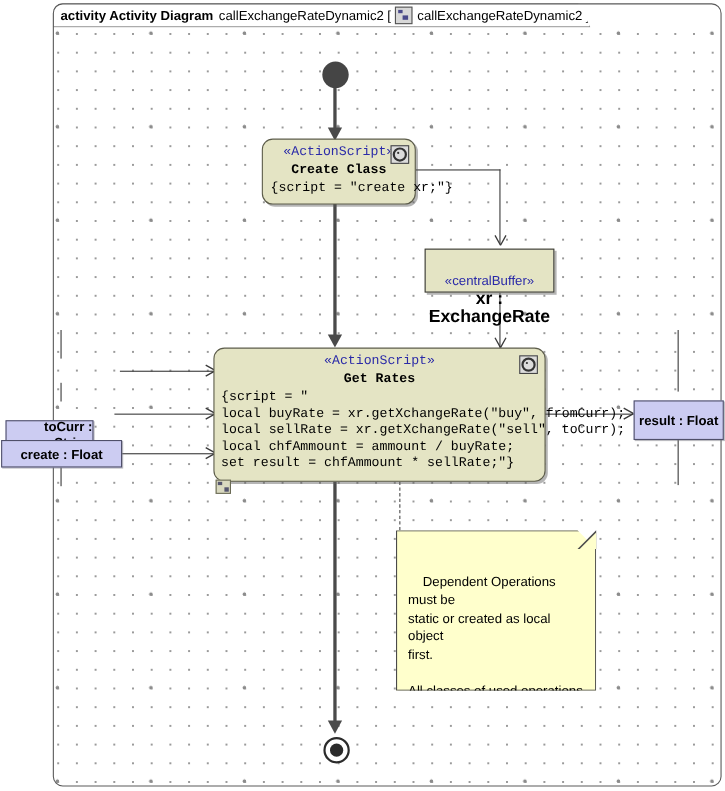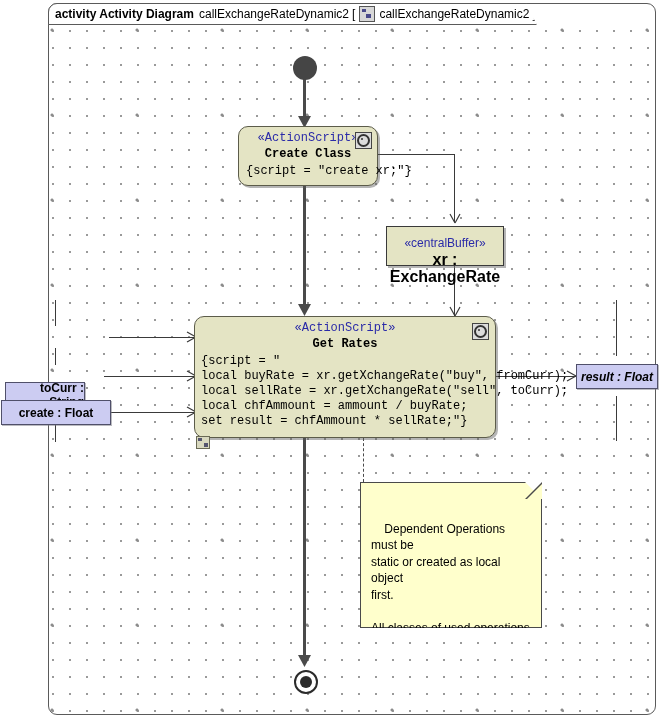--- a/index.html
+++ b/index.html
@@ -329,21 +329,21 @@
 
   <div class="abs action-node" style="left:238px; top:126px; width:140px; height:60px; padding-top:4px;">
     <div class="rake-icon" style="right:5px; top:5px;">
         <i></i>
       </div>
     <div class="stereotype">«ActionScript»</div>
     <div class="node-name">Create Class</div>
     <div class="node-body" style="padding-left:7px; padding-top:2px;">{script = "create xr;"}</div>
   </div>
 
-  <div class="abs objnode" style="left:386px; top:226px; width:118px; height:40px; padding-top:8px;">
+  <div class="abs objnode" style="left:386px; top:226px; width:118px; height:40px; padding-top:20px;">
     <div class="stereotype">«centralBuffer»</div>
     <div class="objname">xr : ExchangeRate</div>
   </div>
 
   <div class="abs action-node" style="left:194px; top:316px; width:302px; height:122px; padding-top:4px;">
     <div class="rake-icon" style="right:6px; top:6px;">
         <i></i>
       </div>
     <div class="stereotype">«ActionScript»</div>
     <div class="node-name">Get Rates</div>
@@ -355,21 +355,21 @@
   </div>
   <div class="abs sub-icon" style="left:196px; top:436px;"></div>
 
   <div class="abs param-node" style="left:5px; top:382px; width:80px; height:25px;text-align:right;">
     <span>toCurr : String</span>
   </div>
   <div class="abs param-node" style="left:1px; top:400px; width:110px; height:25px;">
     <span>create : Float</span>
   </div>
 
-  <div class="abs param-node" style="left:576px; top:364px; width:82px; height:25px;font-style:italic;">
+  <div class="abs param-node" style="left:576px; top:364px; width:82px; height:36px;">
     <span>result : Float</span>
   </div>
 
   <div class="abs note" style="left:360px; top:482px; width:182px; height:146px;">
     <span>Dependent Operations must be
 static or created as local object
 first.
 
 All classes of used operations
 must have a &lt;&lt;use&gt;&gt;

